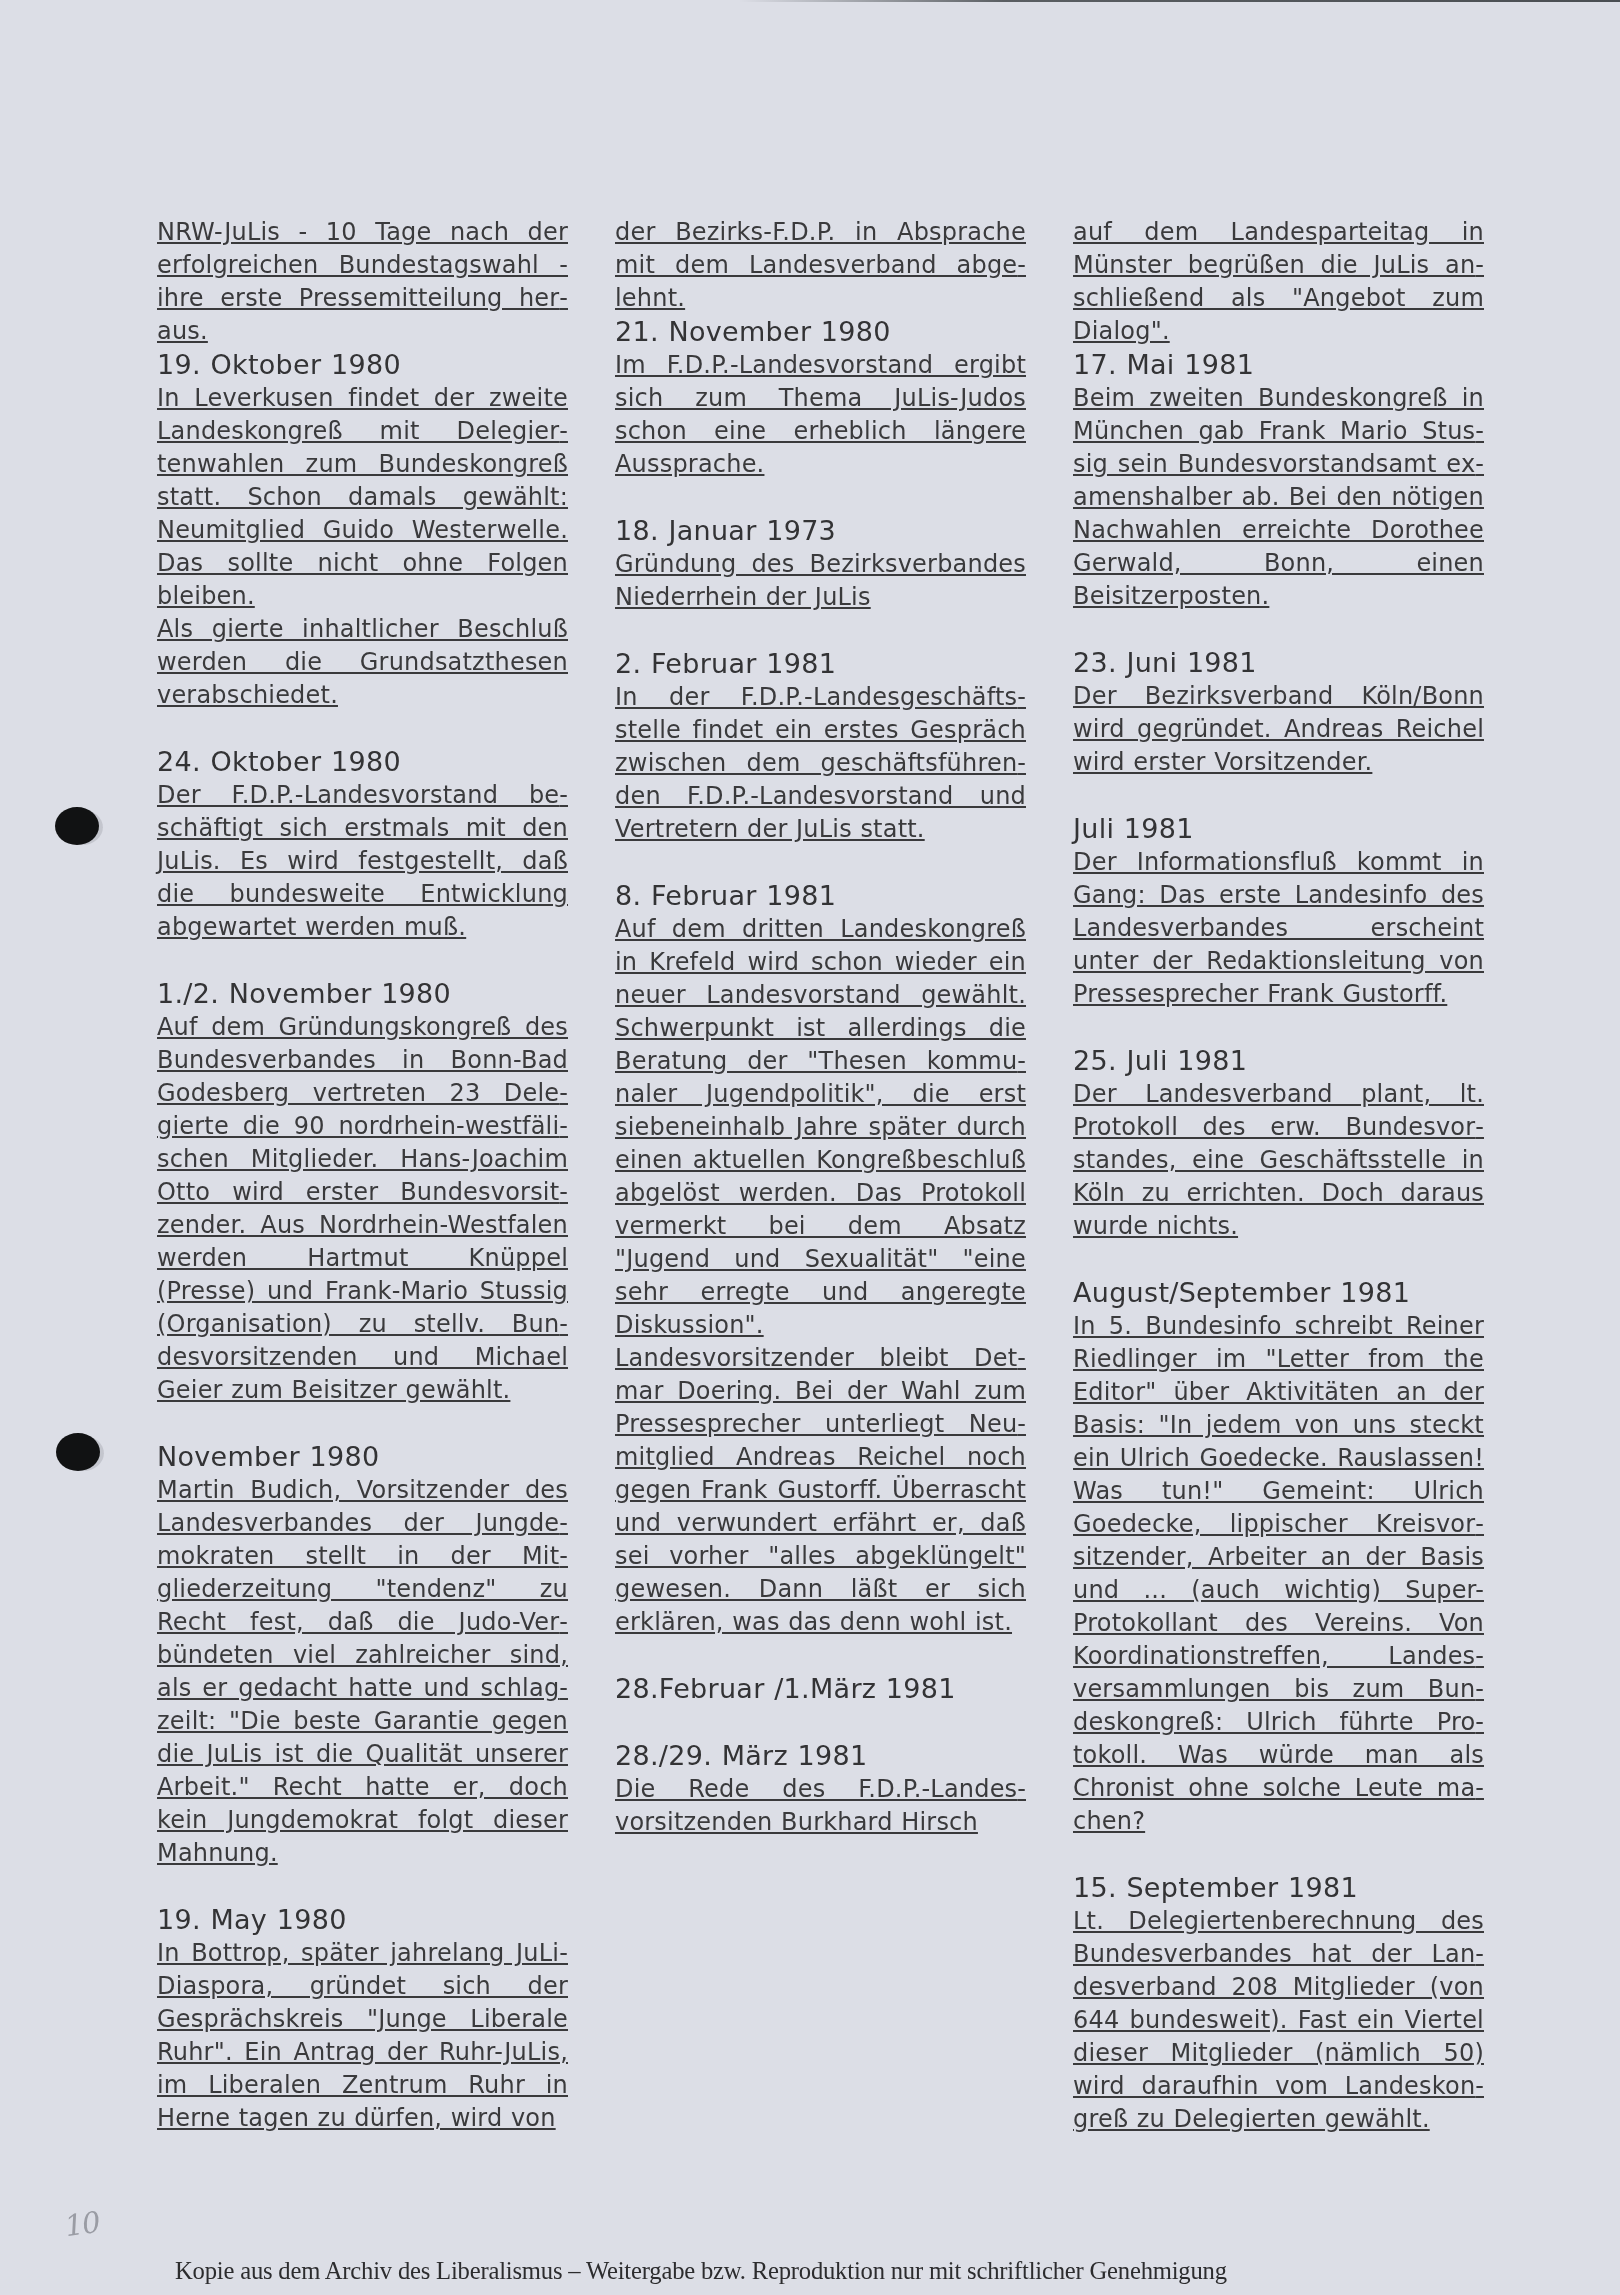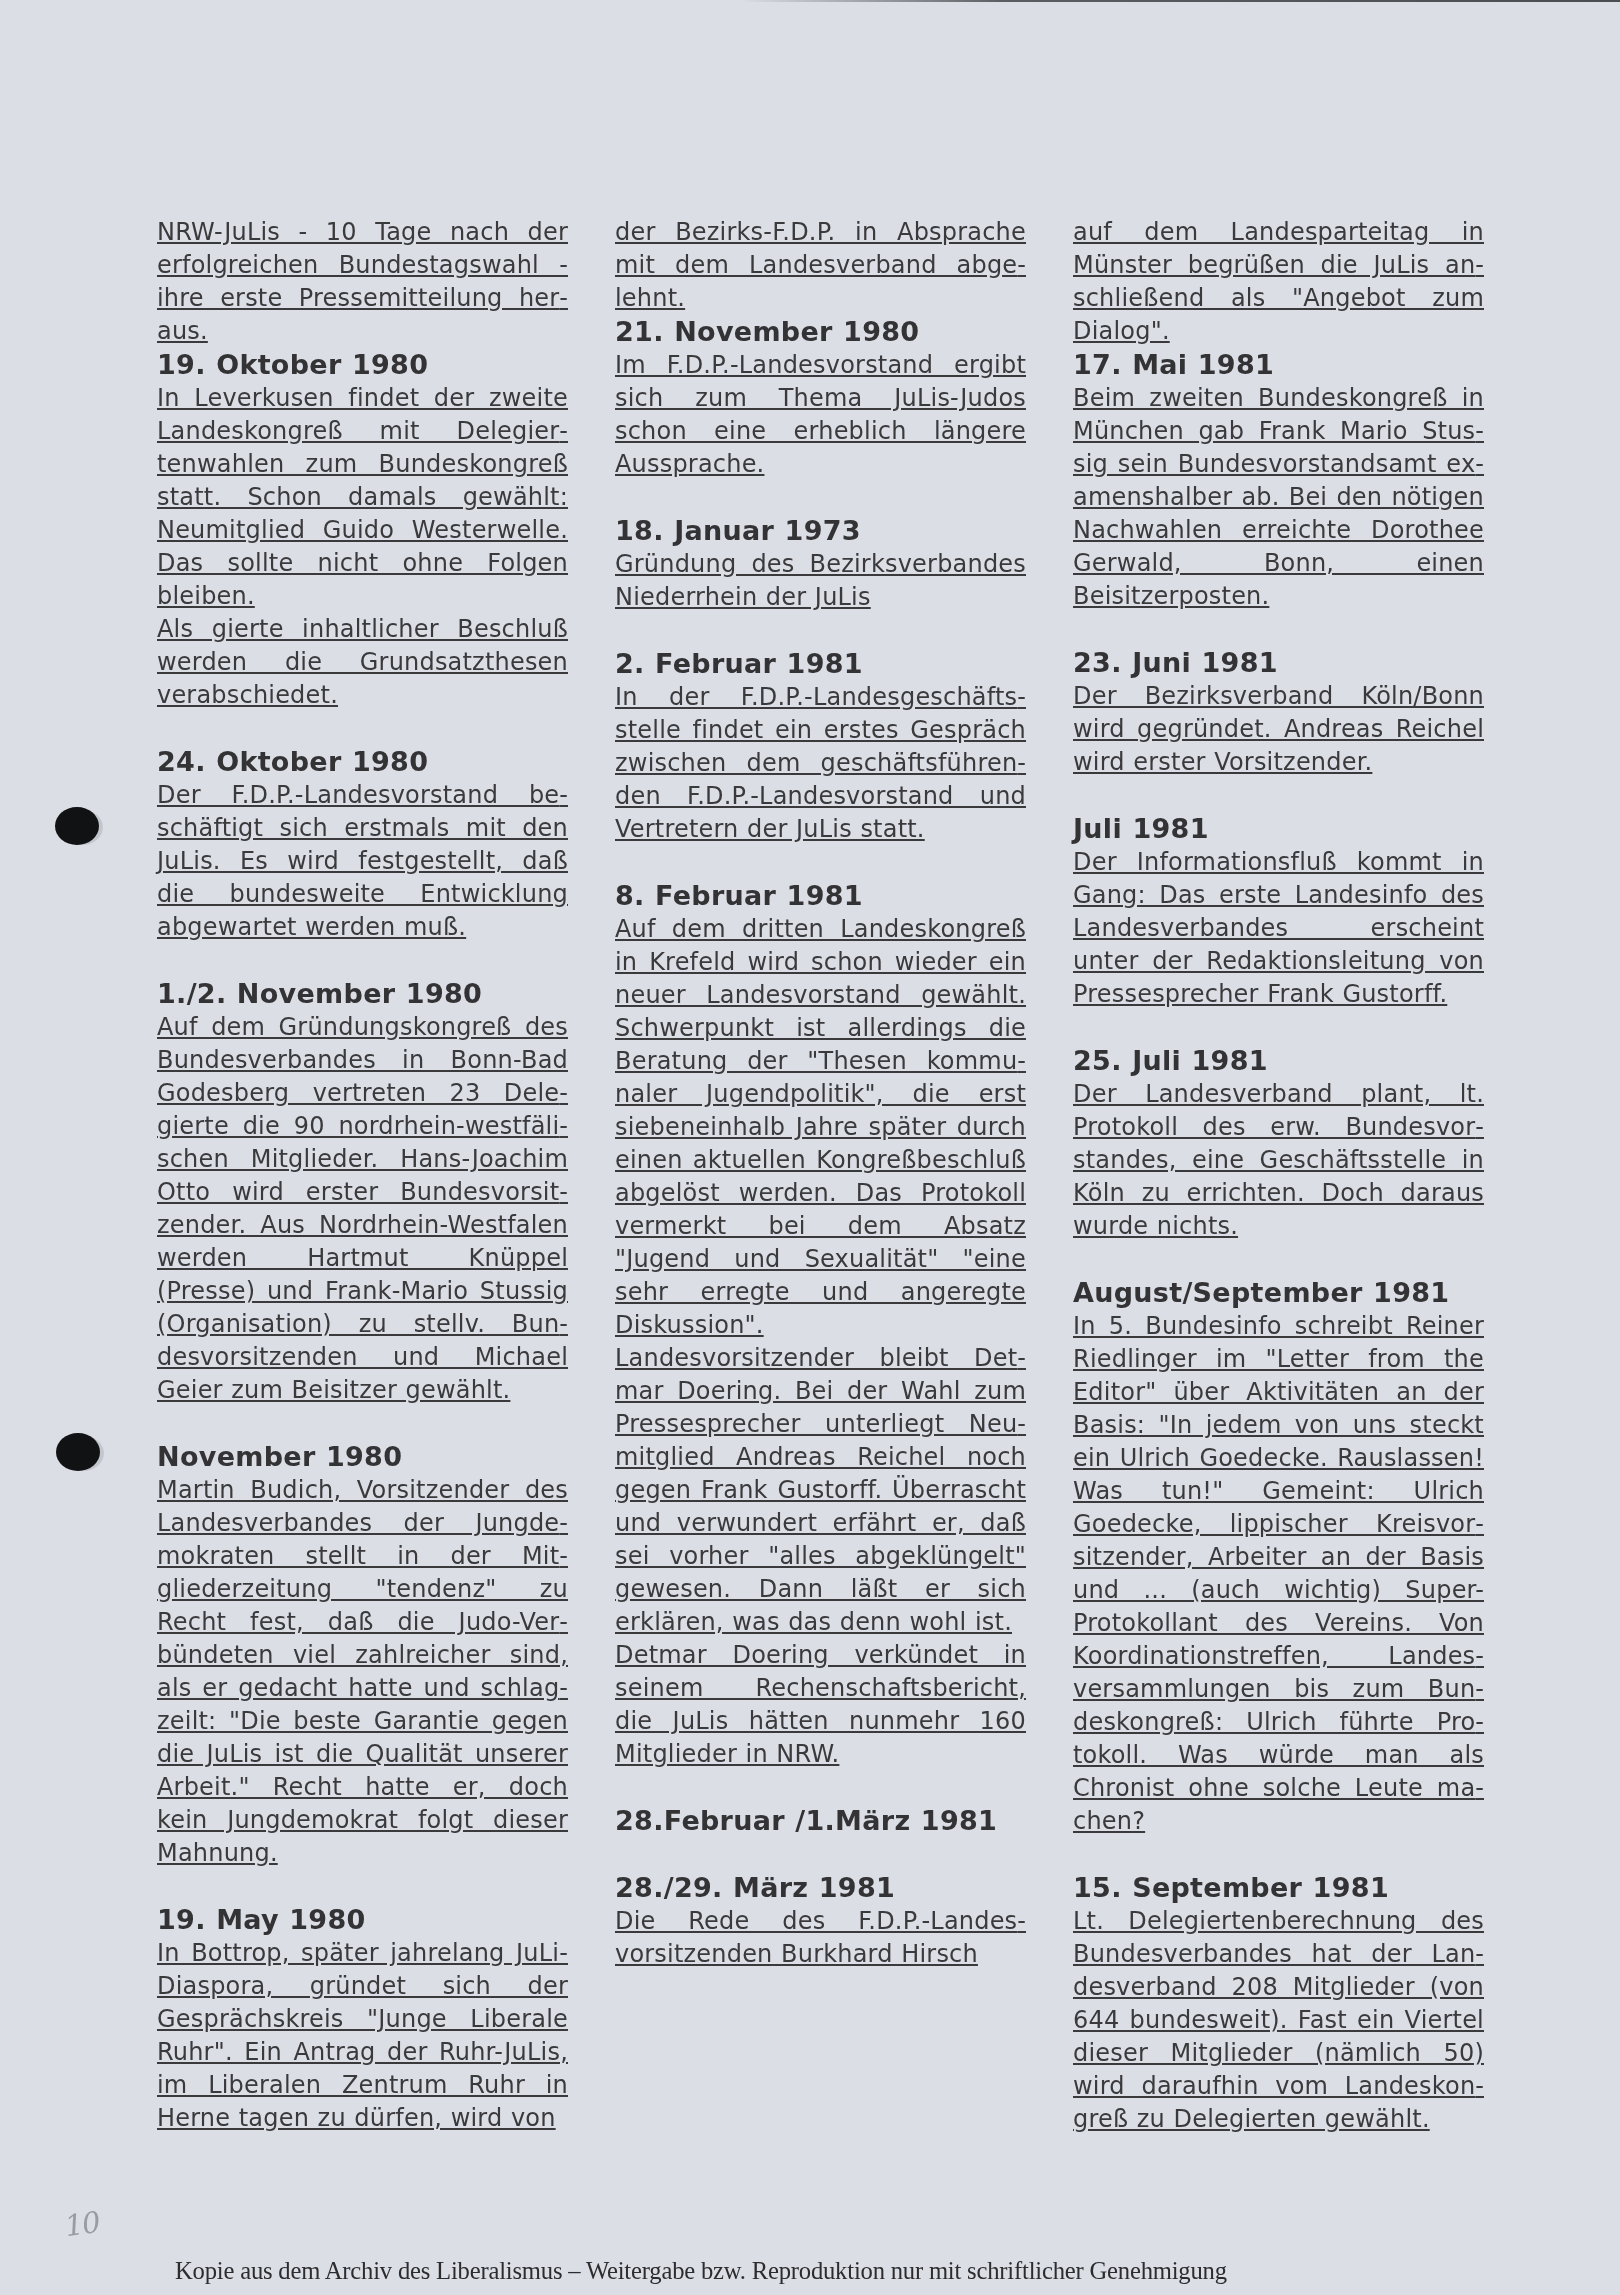--- a/index.html
+++ b/index.html
@@ -36,21 +36,21 @@
       margin: 0;
       hyphens: manual;
       text-decoration: underline;
     }
     .entry { margin: 0 0 33px 0; }
     .entry:last-child { margin-bottom: 0; }
     .entry h2 {
       margin: 0;
       font-size: 27px;
       line-height: 34px;
-      font-weight: bold;
+      font-weight: normal;
       color: #333335;
       letter-spacing: 0.3px;
       text-align: left;
     }
     .lead { margin: 0 0 33px 0; }
     .punch-hole {
       position: absolute;
       width: 44px; height: 38px;
       border-radius: 50%;
       background: #111213;
@@ -127,21 +127,20 @@
       <p>Gründung des Bezirksverbandes Niederrhein der JuLis</p>
     </div>
     <div class="entry">
       <h2>2. Februar 1981</h2>
       <p>In der F.D.P.-Landesgeschäfts­stelle findet ein erstes Gespräch zwischen dem geschäftsführen­den F.D.P.-Landesvorstand und Vertretern der JuLis statt.</p>
     </div>
     <div class="entry">
       <h2>8. Februar 1981</h2>
       <p>Auf dem dritten Landeskongreß in Krefeld wird schon wieder ein neuer Landesvorstand gewählt. Schwerpunkt ist allerdings die Beratung der "Thesen kommu­naler Jugendpolitik", die erst siebeneinhalb Jahre später durch einen aktuellen Kongreß­beschluß abgelöst werden. Das Protokoll vermerkt bei dem Ab­satz "Jugend und Sexualität" "eine sehr erregte und ange­regte Diskussion".</p>
       <p>Landesvorsitzender bleibt Det­mar Doering. Bei der Wahl zum Pressesprecher unterliegt Neu­mitglied Andreas Reichel noch gegen Frank Gustorff. Über­rascht und verwundert erfährt er, daß sei vorher "alles abge­klüngelt" gewesen. Dann läßt er sich erklären, was das denn wohl ist.</p>
-      <p>Detmar Doering verkündet in seinem Rechenschaftsbericht, die JuLis hätten nunmehr 160 Mit­glieder in NRW.</p>
     </div>
     <div class="entry">
       <h2>28.Februar /1.März 1981</h2>
     </div>
     <div class="entry">
       <h2>28./29. März 1981</h2>
       <p>Die Rede des F.D.P.-Landes­vorsitzenden Burkhard Hirsch</p>
     </div>
   </div>
 

